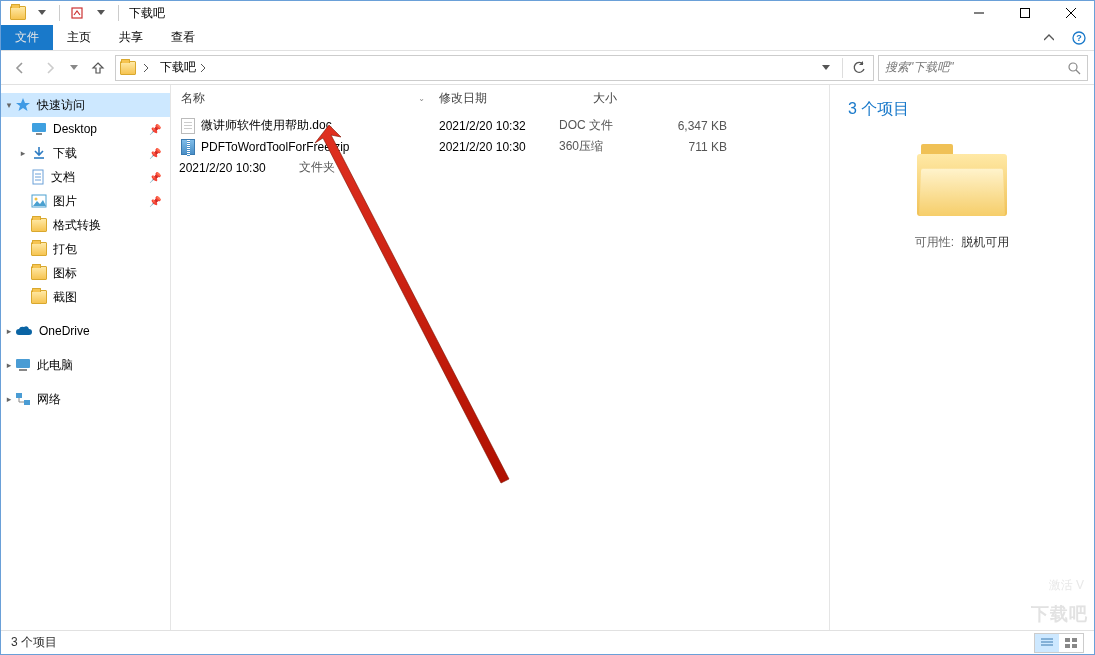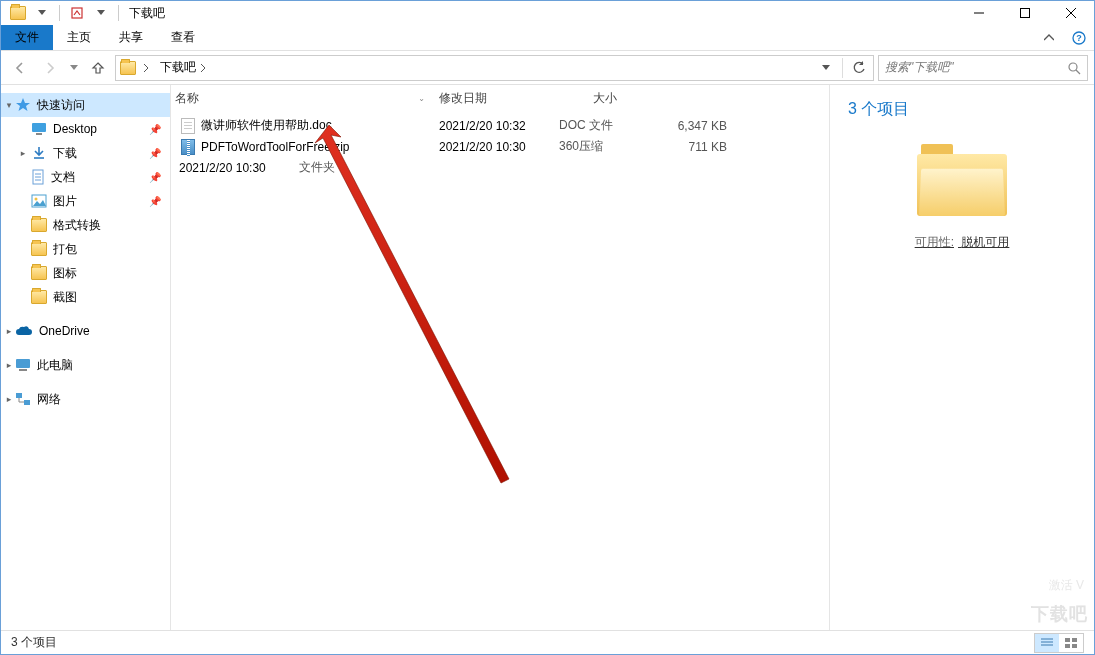--- a/index.html
+++ b/index.html
@@ -11,21 +11,21 @@
   .qat-icon { width: 22px; height: 22px; display: flex; align-items: center; justify-content: center; }
   .titlebar .sep { width: 1px; height: 16px; background: #ccc; margin: 0 4px; }
   .titlebar .title { padding-left: 6px; font-size: 12px; }
   .titlebar .spacer { flex: 1; }
   .win-controls { display: flex; }
   .win-btn { width: 46px; height: 24px; display: flex; align-items: center; justify-content: center; }
   
   
   .ribbon { height: 26px; display: flex; align-items: stretch; border-bottom: 1px solid #e1e1e1; }
   .ribbon-tab { padding: 0 14px; display: flex; align-items: center; font-size: 12px; }
-  .ribbon-tab.file { background: #1979ca; color: #000000; }
+  .ribbon-tab.file { background: #1979ca; color: #e5e5e5; }
   .ribbon .spacer { flex: 1; }
   .ribbon-caret { width: 30px; display: flex; align-items: center; justify-content: center; color: #555; }
   .ribbon-help { width: 30px; display: flex; align-items: center; justify-content: center; color: #1979ca; font-weight: bold; }
   
   
   .navbar { height: 34px; display: flex; align-items: center; padding: 4px 6px; gap: 4px; border-bottom: 1px solid #e1e1e1; }
   .nav-btn { width: 26px; height: 26px; display: flex; align-items: center; justify-content: center; color: #888; border-radius: 2px; }
   .nav-btn.enabled { color: #555; }
   .nav-sep { width:1px; height:20px; background:#ddd; margin:0 2px;}
   .breadcrumb { flex: 1; height: 26px; border: 1px solid #ccc; display: flex; align-items: center; padding: 0 2px; background:#fff;}
@@ -50,21 +50,21 @@
   .nav-item.sub .chev { left: 16px; }
   .pin { margin-left:auto; margin-right:8px; color:#888; font-size:10px;}
   .folder-ico { width:16px; height:14px; background: linear-gradient(#ffe9a6,#f6c451); border-radius:1px; position:relative; border:1px solid #d9a82e;}
   .folder-ico::before{content:"";position:absolute;top:-3px;left:0;width:7px;height:3px;background:#f6c451;border:1px solid #d9a82e;border-bottom:none;border-radius:1px 1px 0 0;}
   .nav-spacer { height: 10px; }
   
   
   .filepane { flex:1; position:relative; }
   .columns { display:flex; height: 30px; align-items:center; color:#444; padding-bottom: 4px;}
   .col { padding: 6px 8px; position:relative;}
-  .col.name { width: 260px; padding-left: 4px;}
+  .col.name { width: 260px; padding-left: 10px;}
   .col.date { width: 120px; }
   .col.type { width: 110px; }
   .col.size { width: 82px; text-align:right; padding-right: 16px; font-family: Liberation Serif, serif;}
   .col .caret { font-size:8px; color:#888; position:absolute; right:6px; top:10px;}
   .row { display:flex; height:21px; align-items:center; }
   .row .cell { padding: 0 8px; }
   .row .name { width:260px; display:flex; align-items:center; gap:6px; padding-left:10px;}
   .row .date { width:120px; color:#000000;}
   .row .type { width:110px; color:#555;}
   .row .size { width:82px; text-align:right; color:#555; padding-right:16px;}
@@ -73,21 +73,21 @@
   .zip-ico { width:14px; height:16px; background: linear-gradient(#7fbce8,#4a8fc7); border:1px solid #3a7ab0; position:relative;}
   .zip-ico::after{content:"";position:absolute;left:5px;top:0;width:3px;height:16px;background:repeating-linear-gradient(#fff 0 1px,#4a8fc7 1px 2px);}
   
   
   .details { width: 265px; border-left:1px solid #e5e5e5; padding: 14px 18px; font-size:12px;}
   .details-title { font-size: 16px; color:#1979ca; margin-bottom: 24px;}
   .big-folder { width: 90px; height: 72px; margin: 18px auto 18px; position:relative;}
   .big-folder .back { position:absolute; bottom:0; width:90px; height:62px; background: linear-gradient(#ffe9a6,#f0c156); border-radius:3px; }
   .big-folder .tab { position:absolute; top:0; left:4px; width:32px; height:12px; background:#f0c156; border-radius:2px 2px 0 0;}
   .big-folder .front { position:absolute; bottom:0; left:2px; width:86px; height:50px; background: linear-gradient(#fff3cc,#f6ce6a); border-radius:2px; transform: perspective(100px) rotateX(6deg); transform-origin: bottom;}
-  .avail { text-align:center; margin-top:4px; color:#333;text-decoration:underline;}
+  .avail { text-align:center; margin-top:4px; color:#333;}
   .avail .lbl { color:#666; margin-right:4px;}
   
   
   .red-arrow { position:absolute; pointer-events:none; }
   
   
   .statusbar { height: 24px; border-top:1px solid #e1e1e1; display:flex; align-items:center; padding: 0 10px; font-size:12px; color:#333;}
   .statusbar .spacer{flex:1;}
   .view-toggle { display:flex; border:1px solid #ccc;}
   .view-btn { width:24px; height:18px; display:flex;align-items:center;justify-content:center; font-size:10px; color:#666;}

